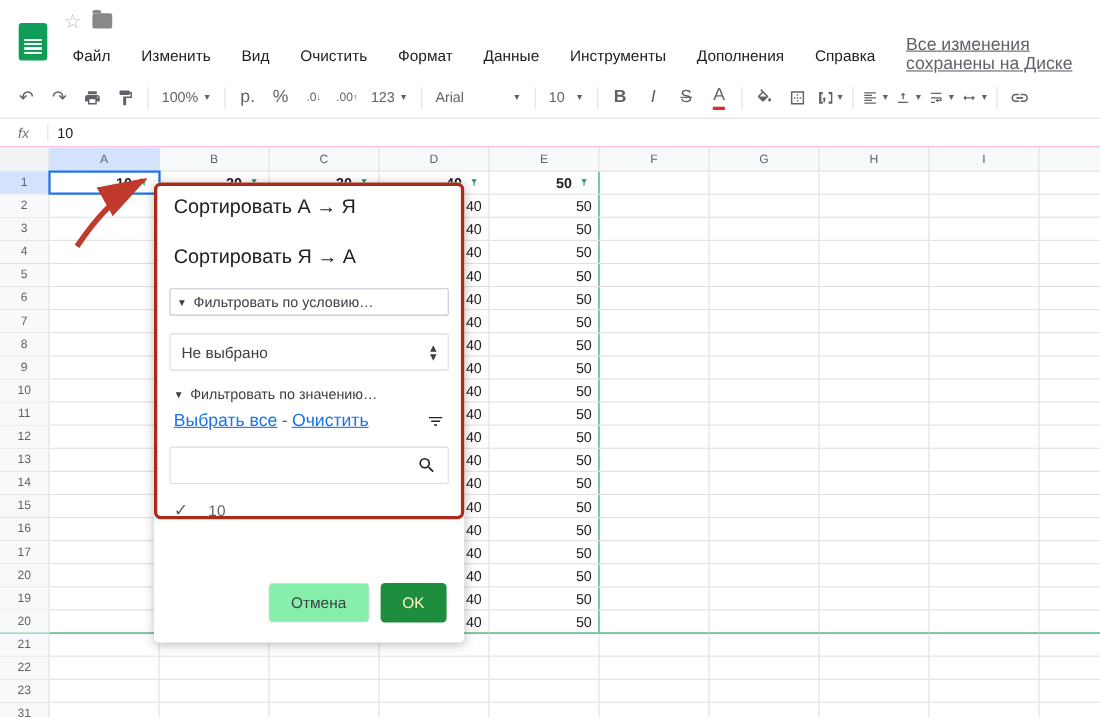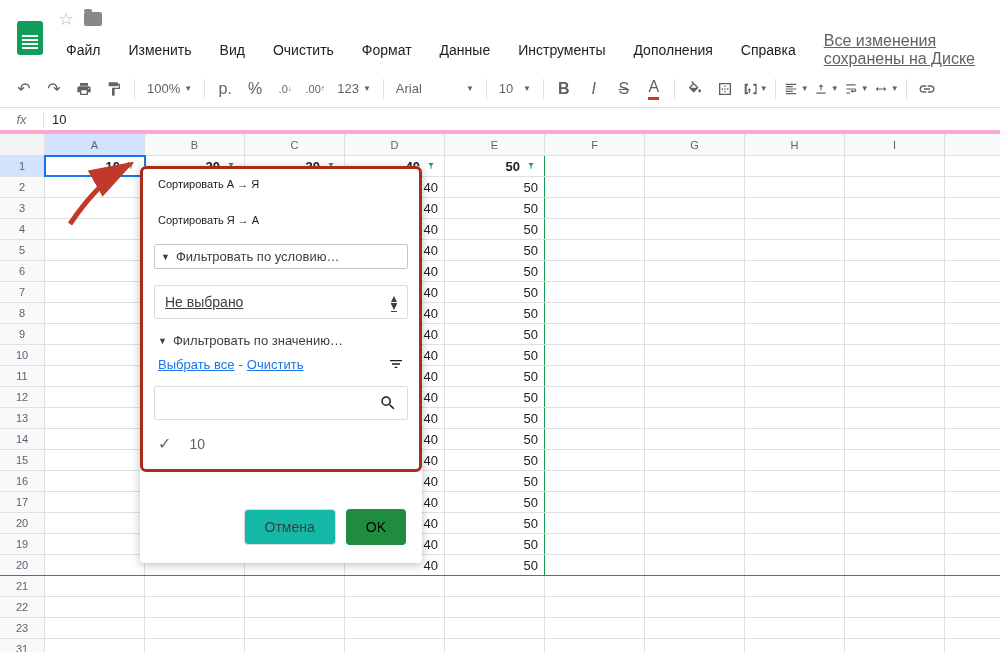--- a/index.html
+++ b/index.html
@@ -24,21 +24,21 @@
 
 
 .toolbar { display: flex; align-items: center; padding: 4px 10px; border-bottom: 1px solid #e0e0e0; gap: 2px; height: 38px; }
 .tb-btn { width: 28px; height: 28px; display: flex; align-items: center; justify-content: center; color: #5f6368; cursor: pointer; font-size: 16px; border-radius: 2px; }
 .tb-sep { width: 1px; height: 20px; background: #e0e0e0; margin: 0 4px; }
 .tb-select { display: flex; align-items: center; padding: 0 6px; height: 26px; color: #5f6368; cursor: pointer; font-size: 13px; gap: 4px; }
 .tb-select .arrow { font-size: 8px; }
 .underline-red { border-bottom: 3px solid #d93025; padding-bottom: 1px; }
 
 
-.formula-bar { display: flex; align-items: center; height: 26px; border-bottom: 4px solid #f9a8d4; }
+.formula-bar { display: flex; align-items: center; height: 26px; border-bottom: 1px solid #f9a8d4; }
 .fx { width: 44px; text-align: center; font-style: italic; color: #777; font-size: 13px; border-right: 1px solid #e0e0e0; }
 .formula-input { flex: 1; padding: 0 8px; font-size: 13px; color: #202124; }
 
 
 .grid { position: relative; }
 .col-headers { display: flex; height: 22px; background: #f8f9fa; border-bottom: 1px solid #e0e0e0; }
 .corner { width: 45px; background: #f1f3f4; border-right: 1px solid #e0e0e0; }
 .col-h { width: 100px; text-align: center; font-size: 11px; color: #5f6368; line-height: 22px; border-right: 1px solid #e0e0e0; }
 .col-h.sel { background: #d3e3fd; }
 
@@ -48,38 +48,38 @@
 .row-h.sel { background: #d3e3fd; }
 .cell { width: 100px; border-right: 1px solid #e0e0e0; padding: 0 6px; text-align: right; font-size: 13px; line-height: 21px; position: relative; }
 .cell.header-cell { font-weight: bold; display: flex; align-items: center; justify-content: flex-end; gap: 4px; }
 .cell.selected { outline: 2px solid #1a73e8; outline-offset: -1px; z-index: 2; }
 .filter-icon { width: 14px; height: 14px; display: inline-flex; align-items: center; justify-content: center; }
 .filter-icon svg { width: 12px; height: 12px; fill: #0f9d58; }
 .green-border-right { border-right: 1px solid #0f9d58 !important; }
 
 
 .filter-popup { position: absolute; left: 140px; top: 166px; width: 282px; background: #fff; box-shadow: 0 2px 10px rgba(0,0,0,0.25); border-radius: 4px; z-index: 100; padding-bottom: 12px; }
-.popup-item { padding: 12px 18px; font-size: 11px; color: #202124; cursor: pointer; }
+.popup-item { padding: 12px 18px; font-size: 18px; color: #202124; cursor: pointer; }
 .popup-sep { padding: 6px 14px 8px; }
 .popup-section { display: flex; align-items: center; gap: 6px; font-size: 13px; color: #3c4043; padding: 4px 6px; border: 1px solid #c0c7d0; border-radius: 2px; }
 .popup-section .tri { font-size: 9px; }
-.popup-dropdown { margin: 8px 14px 10px; border: 1px solid #dadce0; border-radius: 2px; padding: 8px 10px; display: flex; justify-content: space-between; align-items: center; font-size: 14px; color: #3c4043; text-decoration: underline; }
+.popup-dropdown { margin: 8px 14px 10px; border: 1px solid #dadce0; border-radius: 2px; padding: 8px 10px; display: flex; justify-content: space-between; align-items: center; font-size: 14px; color: #3c4043; }
 .popup-sub { padding: 4px 18px; font-size: 13px; color: #3c4043; display: flex; align-items: center; gap: 6px; }
 .popup-sub .tri { font-size: 9px; }
-.popup-links { padding: 4px 18px 8px; display: flex; align-items: center; gap: 4px; font-size: 13px; }
+.popup-links { padding: 4px 18px 8px; display: flex; align-items: center; gap: 4px; font-size: 16px; }
 .popup-links a { color: #1a73e8; text-decoration: underline; cursor: pointer; }
 .popup-links span { color: #5f6368; }
 .popup-links .filter-ico { margin-left: auto; }
 .popup-search { margin: 6px 14px; border: 1px solid #dadce0; border-radius: 2px; height: 34px; display: flex; align-items: center; justify-content: flex-end; padding: 0 10px; }
 .popup-value { padding: 8px 18px; display: flex; align-items: center; gap: 18px; color: #5f6368; font-size: 14px; }
 .popup-check { font-size: 16px; }
 .popup-buttons { display: flex; justify-content: flex-end; gap: 10px; padding: 48px 16px 6px; }
 .btn { padding: 9px 20px; border-radius: 4px; font-size: 14px; font-weight: 500; cursor: pointer; border: none; }
-.btn-cancel { background: #14b8a6; border: 1px solid #dadce0; color: #3c4043; }
-.btn-ok { background: #1e8e3e; color: #000000; text-align: center; }
+.btn-cancel { background: #86efac; border: 1px solid #dadce0; color: #3c4043; }
+.btn-ok { background: #1e8e3e; color: #fef9c3; text-align: center; }
 
 
 .anno-box { position: absolute; left: 140px; top: 166px; width: 282px; height: 306px; border: 3px solid #a82c1a; border-radius: 6px; z-index: 101; pointer-events: none; }
 .anno-arrow { position: absolute; left: 58px; top: 162px; z-index: 102; pointer-events: none; }
 
 svg { display: block; }
 </style>
 </head>
 <body>
 

